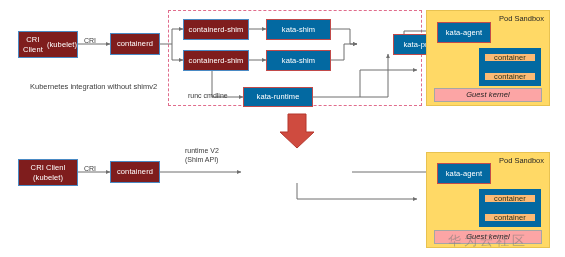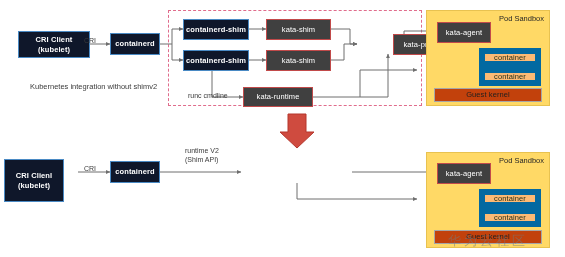--- a/index.html
+++ b/index.html
@@ -3,24 +3,24 @@
 <meta charset="utf-8">
 <style>
   html,body{margin:0;padding:0;background:#ffffff;}
   body{width:565px;height:257px;overflow:hidden;
        font-family:"Liberation Sans","DejaVu Sans",sans-serif;}
   #stage{position:relative;width:565px;height:257px;background:#fff;}
 
   .box{position:absolute;box-sizing:border-box;display:flex;
        align-items:center;justify-content:center;text-align:center;
        color:#ffffff;font-size:7.5px;line-height:1.25;letter-spacing:.1px;}
-  .blue{background:#0f172a;border:1px solid #4a8ac4;font-weight:bold;}
-  .red{background:#404040;border:1px solid #c14a4a;}
+  .blue{background:#7f1d1d;border:1px solid #4a8ac4;}
+  .red{background:#0369a1;border:1px solid #c14a4a;}
   .green{background:#fdba74;border:6px solid #0369a1;color:#1d2b16;}
-  .grey{background:#c2410c;border:1px solid #a6a6a6;color:#1f1f1f;}
+  .grey{background:#fca5a5;border:1px solid #a6a6a6;color:#1f1f1f;font-style:italic;}
 
   .sandbox{position:absolute;box-sizing:border-box;background:#ffd966;
            border:1px solid #e8c250;}
   .sandbox-title{position:absolute;right:5px;top:3px;font-size:7.5px;
                  color:#262626;text-align:center;}
 
   .dashed{position:absolute;box-sizing:border-box;
           border:1px dashed #e06c8c;background:transparent;}
 
   .cap{position:absolute;font-size:7.5px;color:#3b3b3b;white-space:nowrap;}
@@ -95,21 +95,21 @@
     <g stroke="#9a7a10" stroke-width="1" fill="none">
       <path d="M455,184 L455,198 L479,198" marker-end="url(#ahy)"></path>
       <path d="M455,198 L455,216 L479,216" marker-end="url(#ahy)"></path>
     </g>
 
     <g>
       <path d="M288,114 L306,114 L306,132 L314,132 L297,148 L280,132 L288,132 z" fill="#cf4b3f" stroke="#b5372d" stroke-width="1"></path>
     </g>
   </svg>
 
-  <div class="box blue" style="left:18px;top:31px;width:72px;height:27px;flex-direction:column;">
+  <div class="box blue" style="left:18px;top:31px;width:60px;height:27px;flex-direction:row;">
     <span>CRI Client</span>
     <span>(kubelet)</span>
   </div>
   <div class="lbl" style="left:84px;top:36px;">CRI</div>
 
   <div class="box blue" style="left:110px;top:33px;width:50px;height:22px;">containerd</div>
 
   <div class="box blue" style="left:183px;top:19px;width:66px;height:21px;">containerd-shim</div>
   <div class="box blue" style="left:183px;top:50px;width:66px;height:21px;">containerd-shim</div>
 
@@ -125,21 +125,21 @@
   <div class="sandbox" style="left:426px;top:10px;width:124px;height:96px;">
     <div class="sandbox-title">Pod Sandbox</div>
   </div>
   <div class="box red" style="left:437px;top:22px;width:54px;height:21px;">kata-agent</div>
   <div class="box green" style="left:479px;top:48px;width:62px;height:19px;">container</div>
   <div class="box green" style="left:479px;top:67px;width:62px;height:19px;">container</div>
   <div class="box grey" style="left:434px;top:88px;width:108px;height:14px;">Guest kernel</div>
 
   <div class="cap" style="left:30px;top:82px;">Kubernetes integration without shimv2</div>
 
-  <div class="box blue" style="left:4px;top:159px;width:60px;height:43px;flex-direction:column;">
+  <div class="box blue" style="left:18px;top:159px;width:60px;height:27px;flex-direction:column;">
     <span>CRI Clienl</span>
     <span>(kubelet)</span>
   </div>
   <div class="lbl" style="left:84px;top:164px;">CRI</div>
 
   <div class="box blue" style="left:110px;top:161px;width:50px;height:22px;">containerd</div>
 
   <div class="lbl" style="left:185px;top:146px;">
     <span>runtime V2</span><br>
     <span>(Shim API)</span>

